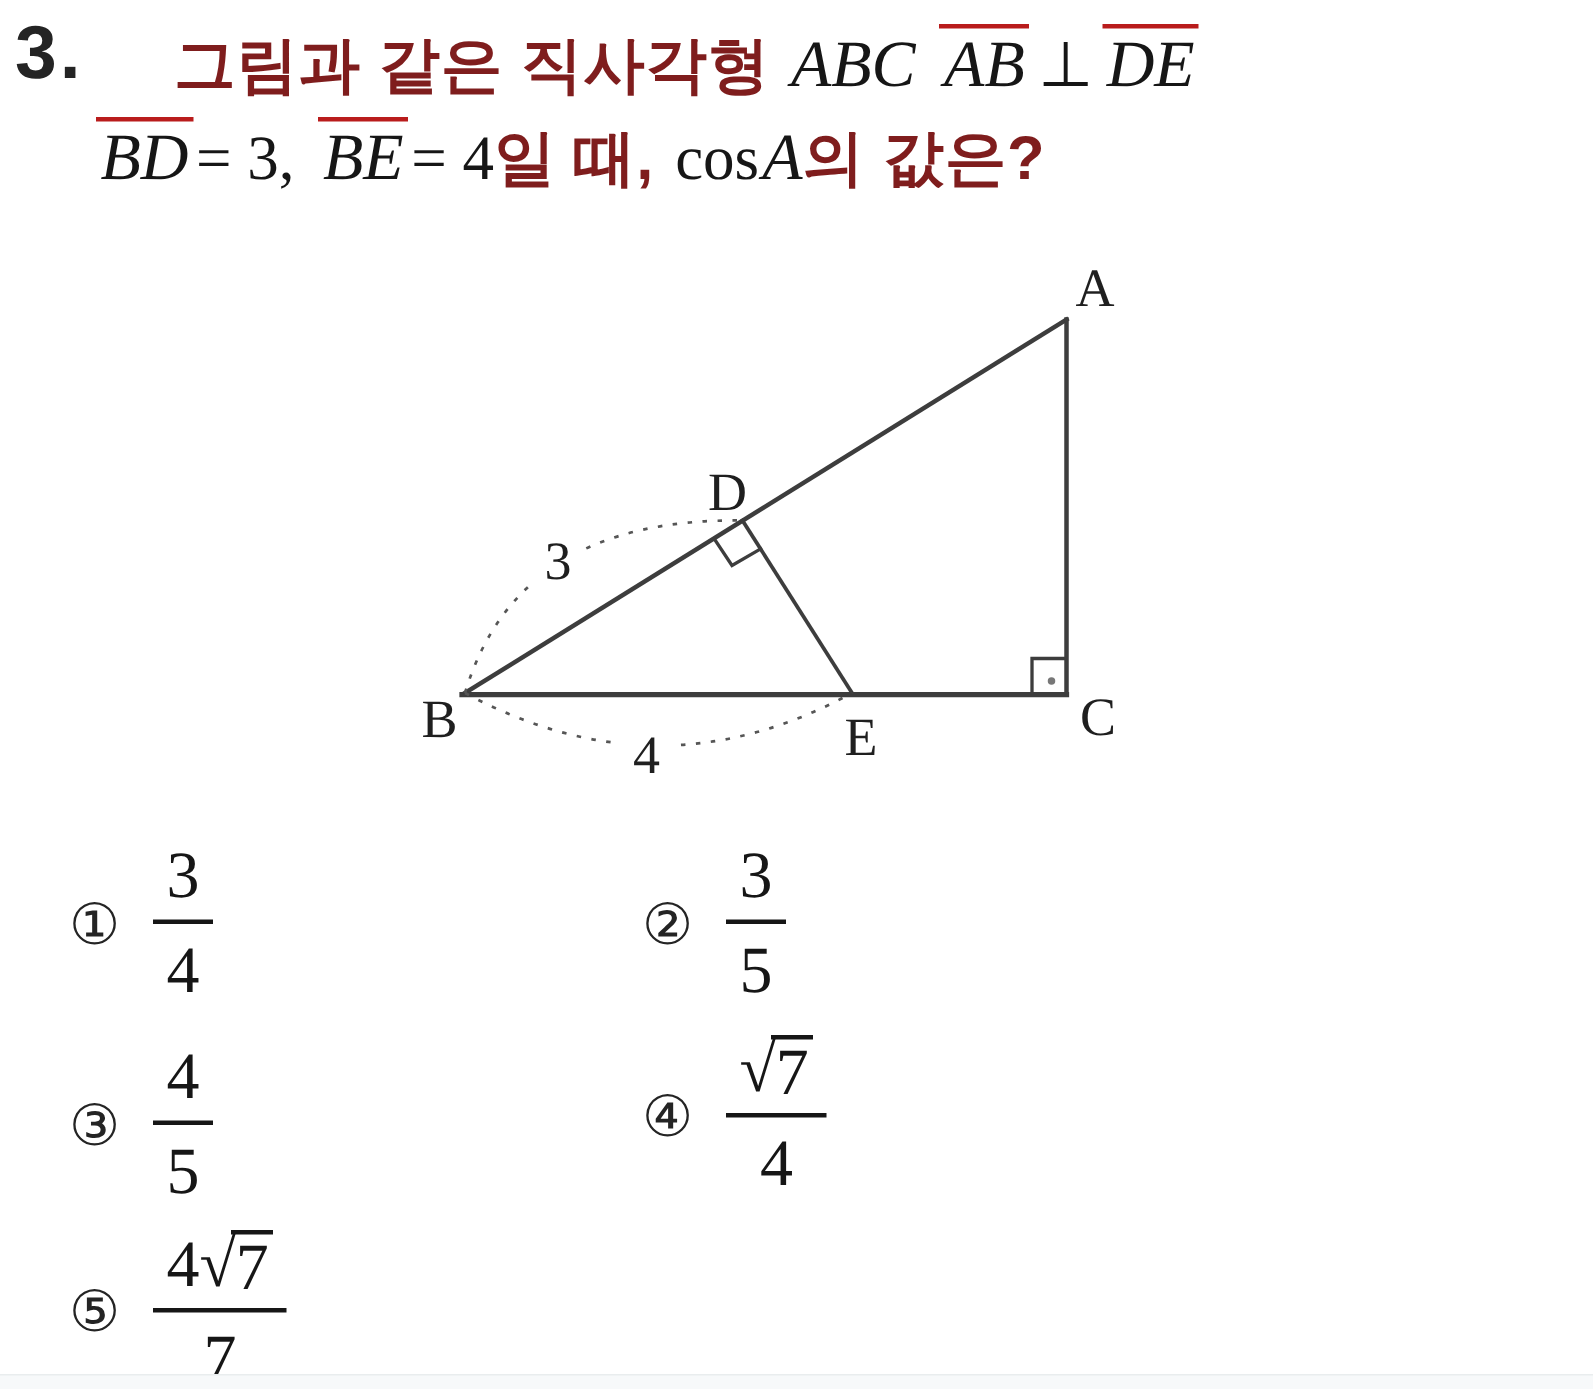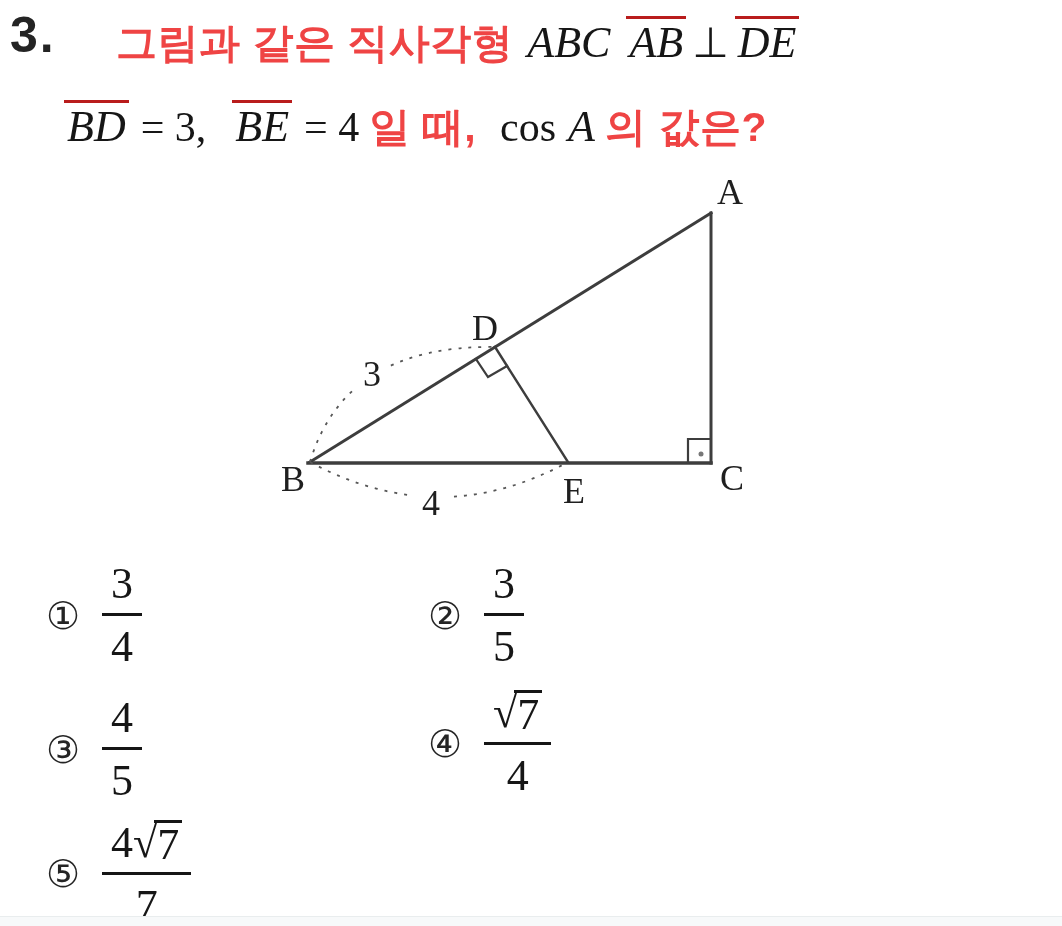--- a/index.html
+++ b/index.html
@@ -4,22 +4,22 @@
 <style>
   html,body{margin:0;padding:0;background:#fff;}
   #page{position:relative;width:1062px;height:926px;background:#ffffff;overflow:hidden;
         font-family:"Liberation Sans",sans-serif;color:#1c1c1c;}
 
   
   .qnum{position:absolute;left:10px;top:6px;font-size:50px;font-weight:700;
         font-family:"Liberation Sans",sans-serif;color:#242424;letter-spacing:2px;}
   .qline{position:absolute;display:flex;align-items:baseline;white-space:pre;}
   #qline1{left:116px;top:16px;}
-  #qline2{left:64px;top:100px;gap:10px;}
-  .kr{font-weight:700;font-size:41px;letter-spacing:.5px;color:#ef4444;}
+  #qline2{left:64px;top:78px;}
+  .kr{font-weight:700;font-size:41px;letter-spacing:.5px;color:#7f1d1d;}
   .math{font-family:Liberation Serif, serif;font-style:italic;font-size:44px;color:#161616;}
   .rm{font-family:"Liberation Serif",serif;font-size:42px;color:#161616;}
   .ovl{display:inline-block;border-top:3px solid #b91c1c;line-height:1.02;padding:2px 3px 0;}
   .ml14{margin-left:14px}.ml16{margin-left:16px}.ml6{margin-left:6px}.ml2{margin-left:2px}
 
   
   #figure-svg{position:absolute;left:0;top:0;}
 
   
   .choice{position:absolute;display:flex;align-items:center;gap:22px;}

